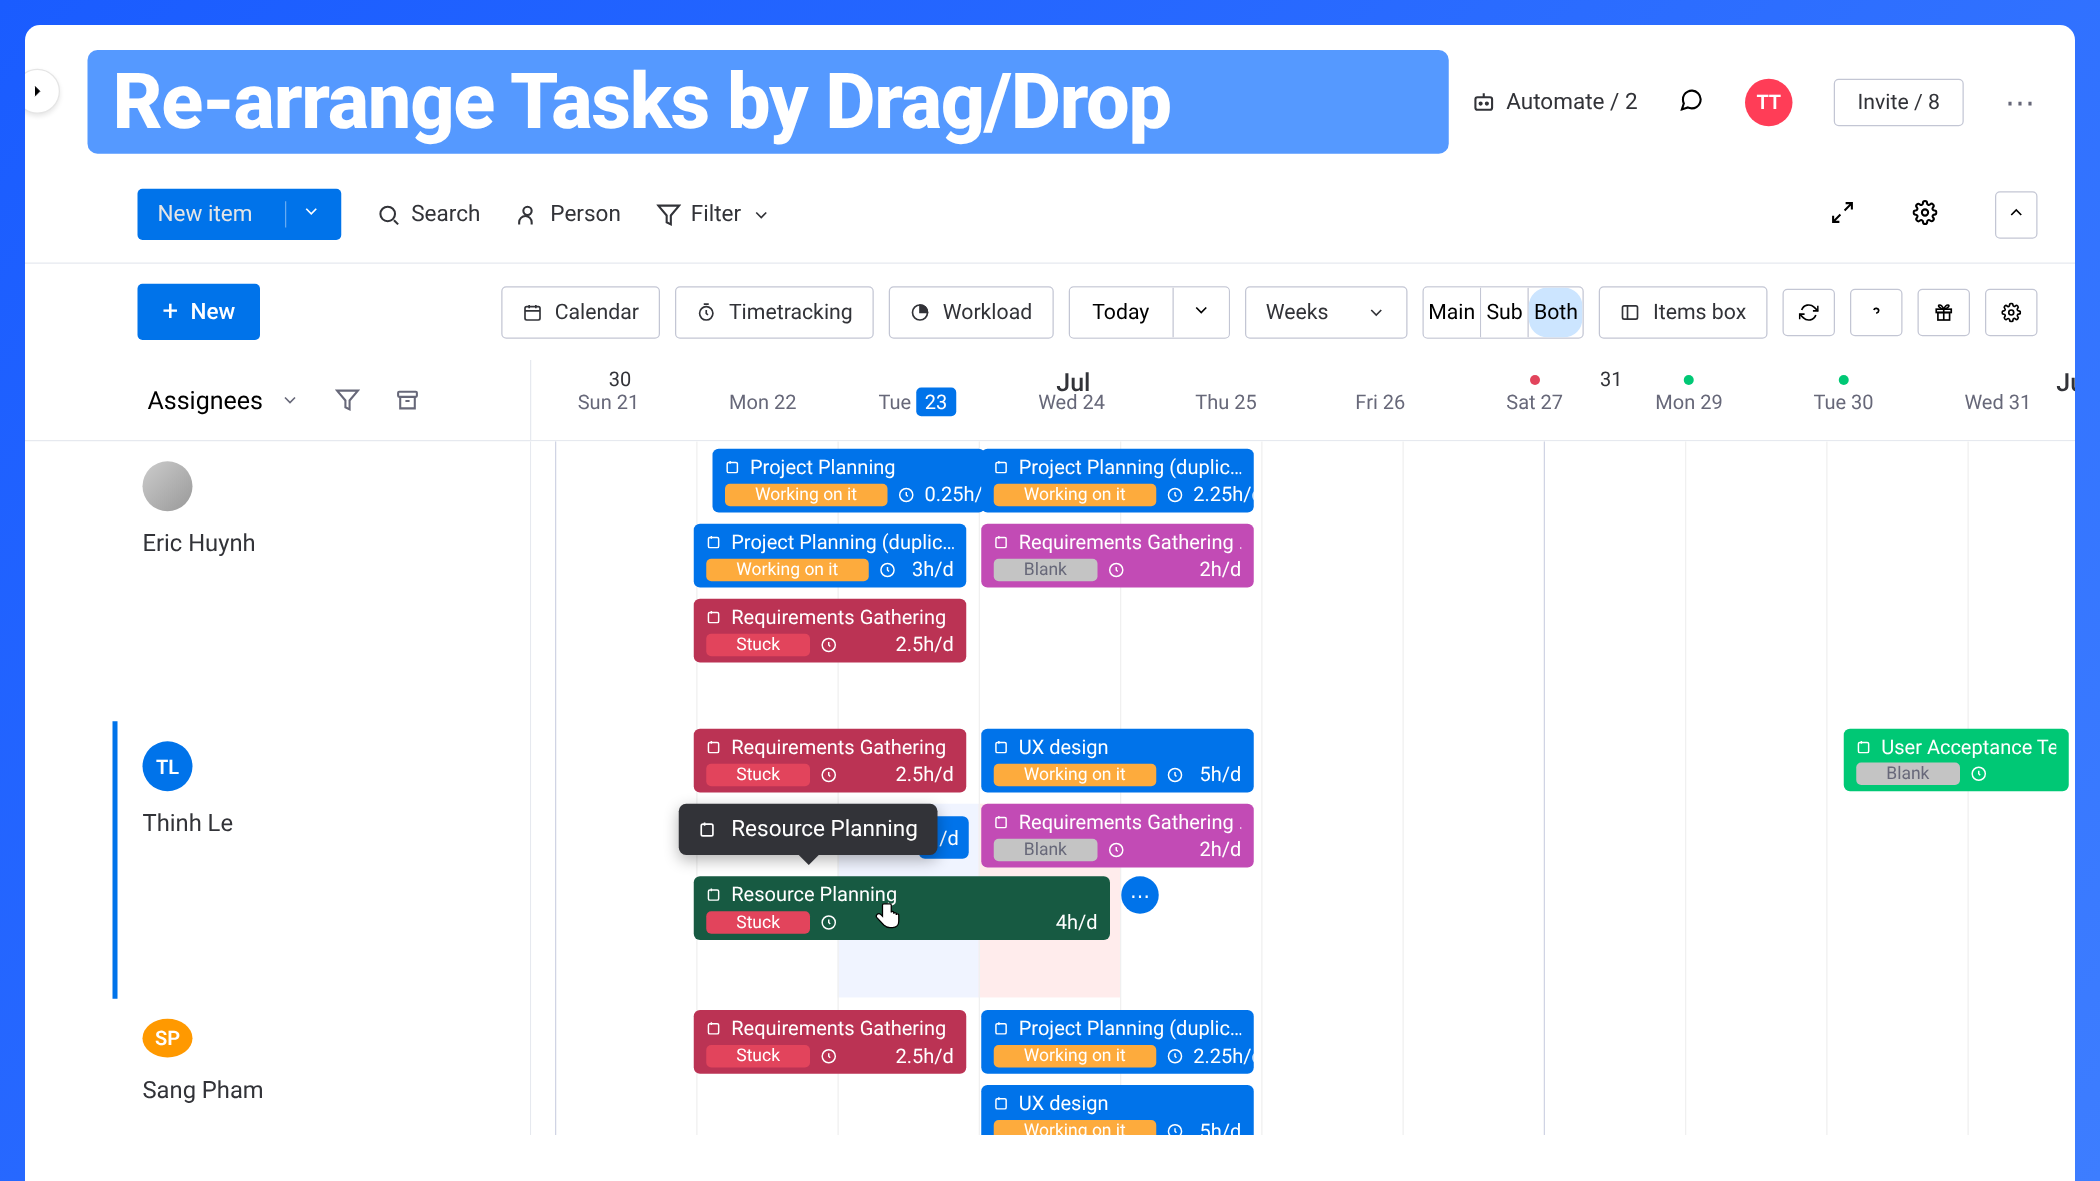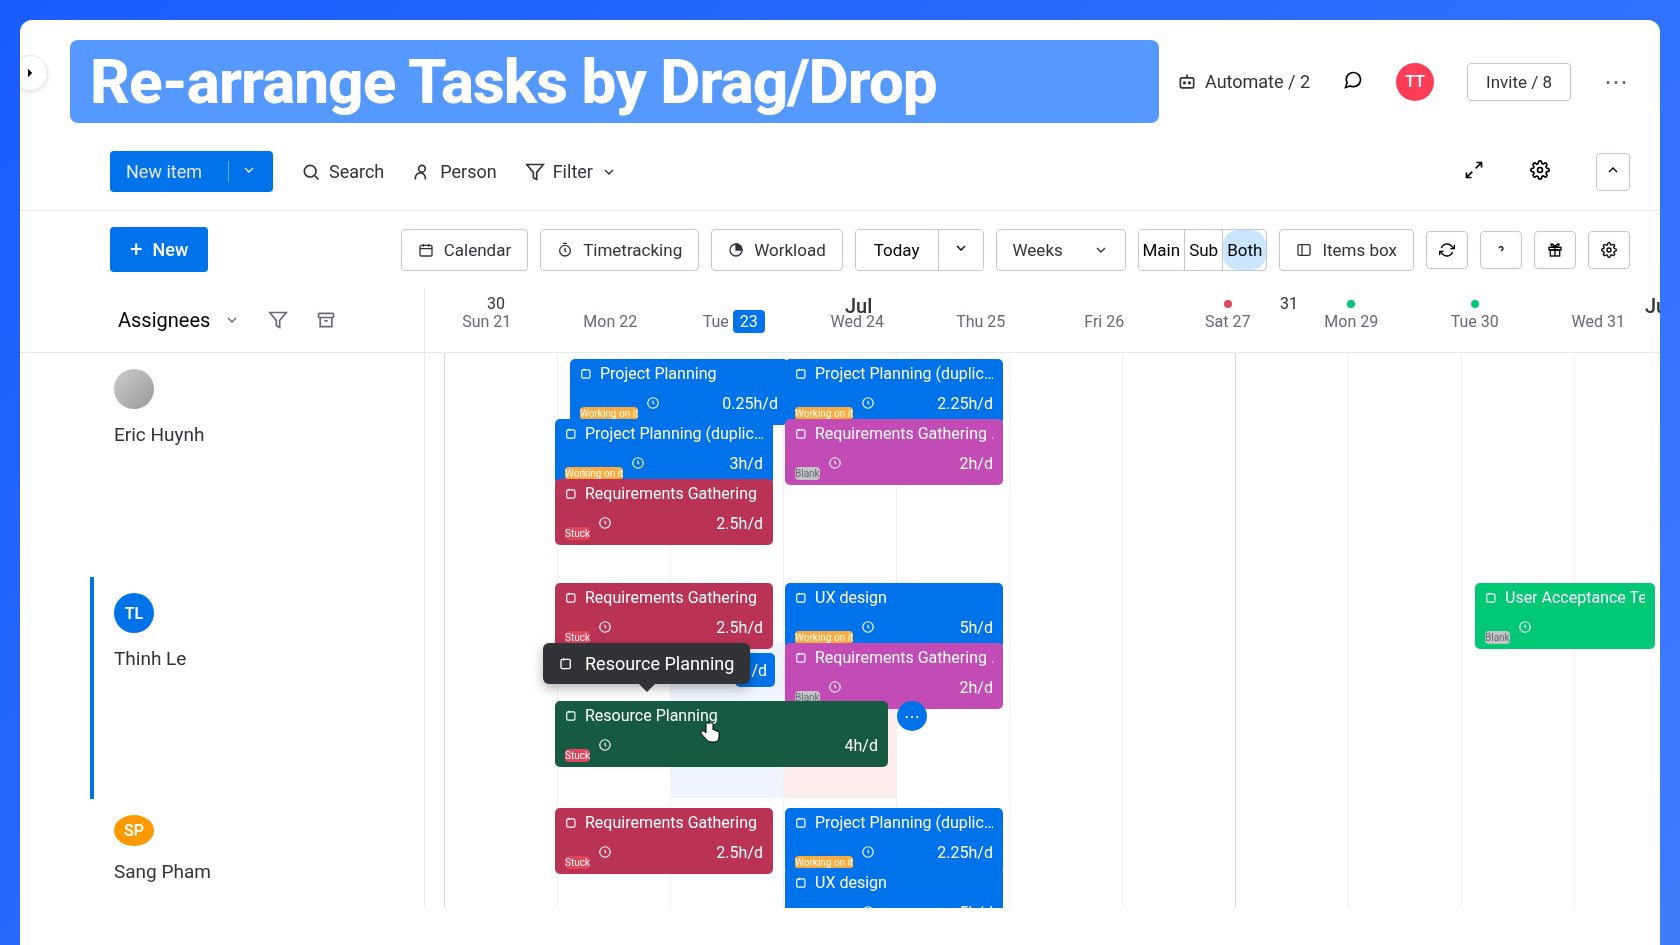--- a/index.html
+++ b/index.html
@@ -64,21 +64,21 @@
 .row2 { height:222px; }
 .row3 { height:100px; }
 
 .timeline-grid { flex:1; position:relative; background:#fff; }
 .grid-line { position:absolute; top:0; bottom:0; width:1px; background:#f0f0f0; }
 .grid-line.week { background:#d0d4e4; }
 
 .task { position:absolute; border-radius:5px; padding:5px 10px; color:#fff; font-size:16px; cursor:grab; overflow:hidden; }
 .task .task-top { display:flex; align-items:center; gap:6px; white-space:nowrap; overflow:hidden; }
 .task .task-bot { display:flex; align-items:center; gap:8px; margin-top:3px; white-space:nowrap; }
-.task .badge { border-radius:4px; padding:1px 0; font-size:10px;margin-top:21px; }
+.task .badge { border-radius:4px; padding:1px 24px; font-size:14px; }
 .task .badge.working { background:#fdab3d; }
 .task .badge.stuck { background:#e2445c; }
 .task .badge.blank { background:#c4c4c4; color:#676879; }
 .task .hrs { margin-left:auto; font-size:16px; }
 .task.blue { background:#0073ea; }
 .task.red-dark { background:#bb3354; }
 .task.pink { background:#c24bb5; }
 .task.green { background:#00c875; }
 .task.darkgreen { background:#175a42; }
 .task-icon { width:14px; height:14px; flex-shrink:0; }

